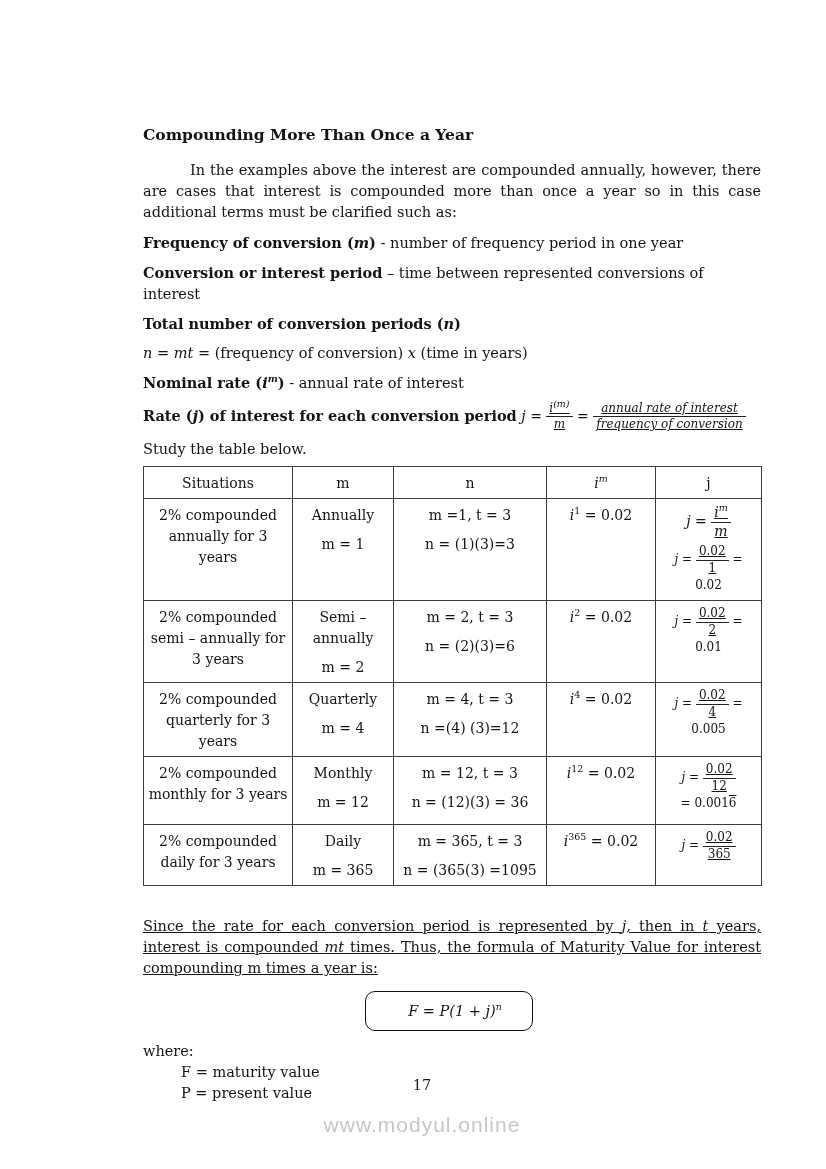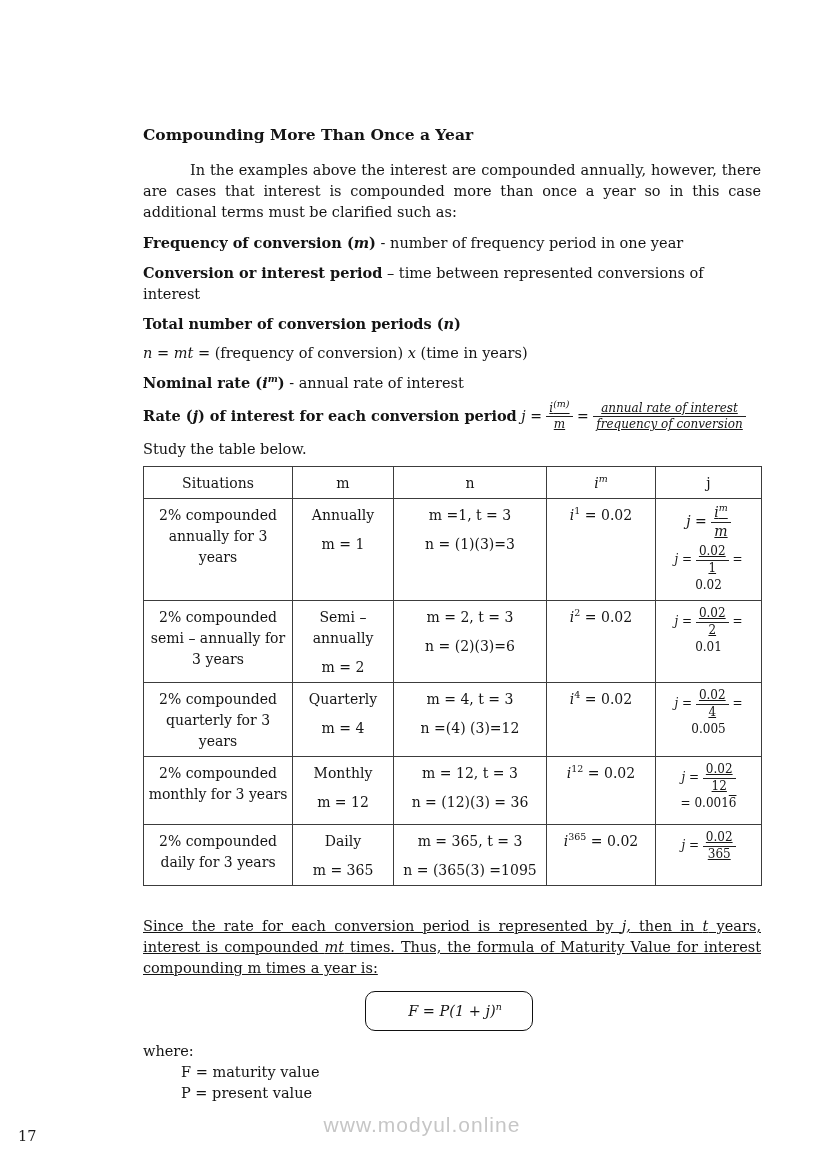--- a/index.html
+++ b/index.html
@@ -50,22 +50,22 @@
     width: 168px; height: 40px; margin: 12px 0 10px 222px;
     border: 1.6px solid #111; border-radius: 10px;
     display: flex; align-items: center; justify-content: center;
     font-size: 14.5px;
     padding-left: 12px;
   }
   .where { margin: 2px 0 0 0; }
   .wdef  { margin: 0 0 0 38px; }
 
   .pageno {
-    position: absolute; left: 0; right: 0; top: 1128px;
-    text-indent: 18px;
+    position: absolute; left: 0; right: 0; top: 1077px;
+    text-align: center; text-indent: 18px;
     font-size: 14.5px; color: #1a1a1a;
     font-family: "DejaVu Serif", "Liberation Serif", serif;
   }
   .watermark {
     position: absolute; left: 0; right: 0; top: 1113px;
     text-align: center; text-indent: 18px;
     font-size: 21px; letter-spacing: 1px;
     color: #c6c6c6;
     font-family: "Liberation Sans", "DejaVu Sans", sans-serif;
   }

